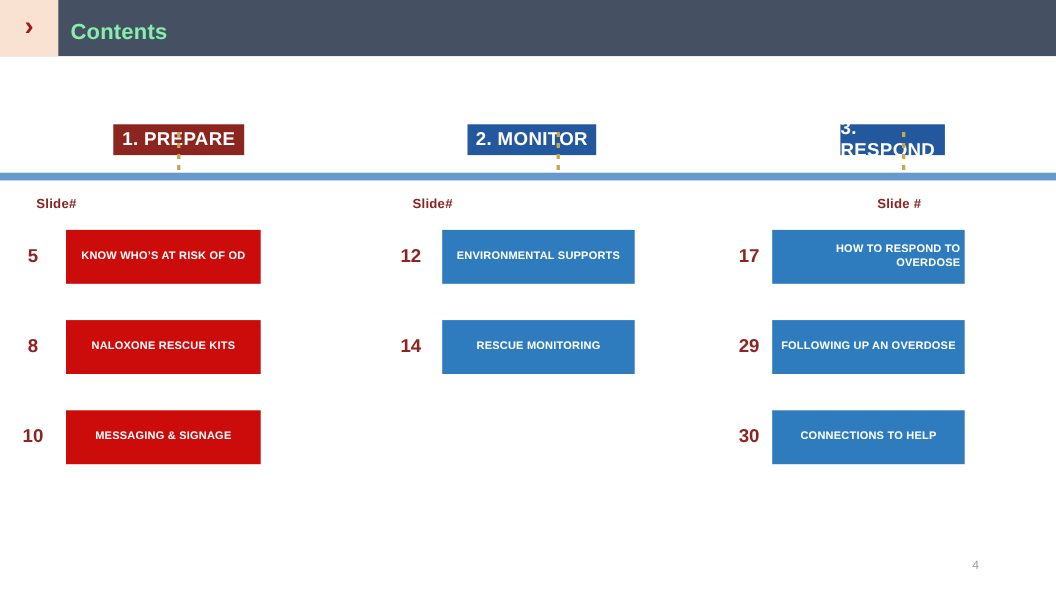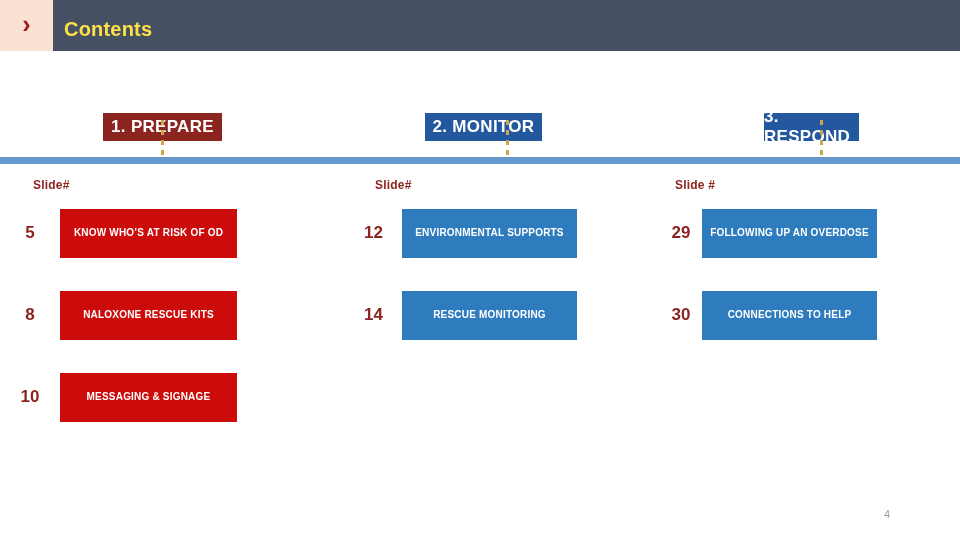--- a/index.html
+++ b/index.html
@@ -38,21 +38,21 @@
     color: #9E1B1B;
     line-height: 1;
     transform: translateY(-1px);
   }
   #title-text {
     position: absolute;
     left: 64px; top: 0;
     height: 59px;
     display: flex;
     align-items: center;
-    color: #fde047;
+    color: #86efac;
     font-size: 20px;
     font-weight: 600;
     letter-spacing: .2px;
   }
 
   
   .phase-label {
     position: absolute;
     top: 92px;
     height: 28px;
@@ -102,21 +102,21 @@
 
   .slide-hdr {
     font-size: 12px;
     font-weight: bold;
     color: #8C2420;
     letter-spacing: .2px;
     margin-left: 33px;
     height: 14px;
   }
   #column-1 .slide-hdr { margin-left: 30px; }
-  #column-2 .slide-hdr { margin-left: 15px; }
+  #column-2 .slide-hdr { margin-left: 15px; text-align: center; }
 
   .row {
     position: relative;
     height: 82px;
     display: flex;
     align-items: center;
   }
   .row-num {
     width: 60px;
     text-align: center;
@@ -206,20 +206,24 @@
   <div class="row">
     <div class="row-num">14</div>
     <div class="row-box blue">RESCUE MONITORING</div>
   </div>
 </div>
 
 <div class="column" id="column-2">
   <div class="slide-hdr">Slide #</div>
 
   <div class="row">
+    <div class="row-num">17</div>
+    <div class="row-box blue">HOW TO RESPOND TO OVERDOSE</div>
+  </div>
+  <div class="row">
     <div class="row-num">29</div>
     <div class="row-box blue">FOLLOWING UP AN OVERDOSE</div>
   </div>
   <div class="row">
     <div class="row-num">30</div>
     <div class="row-box blue">CONNECTIONS TO HELP</div>
   </div>
 </div>
 
 <div id="page-number">4</div>

